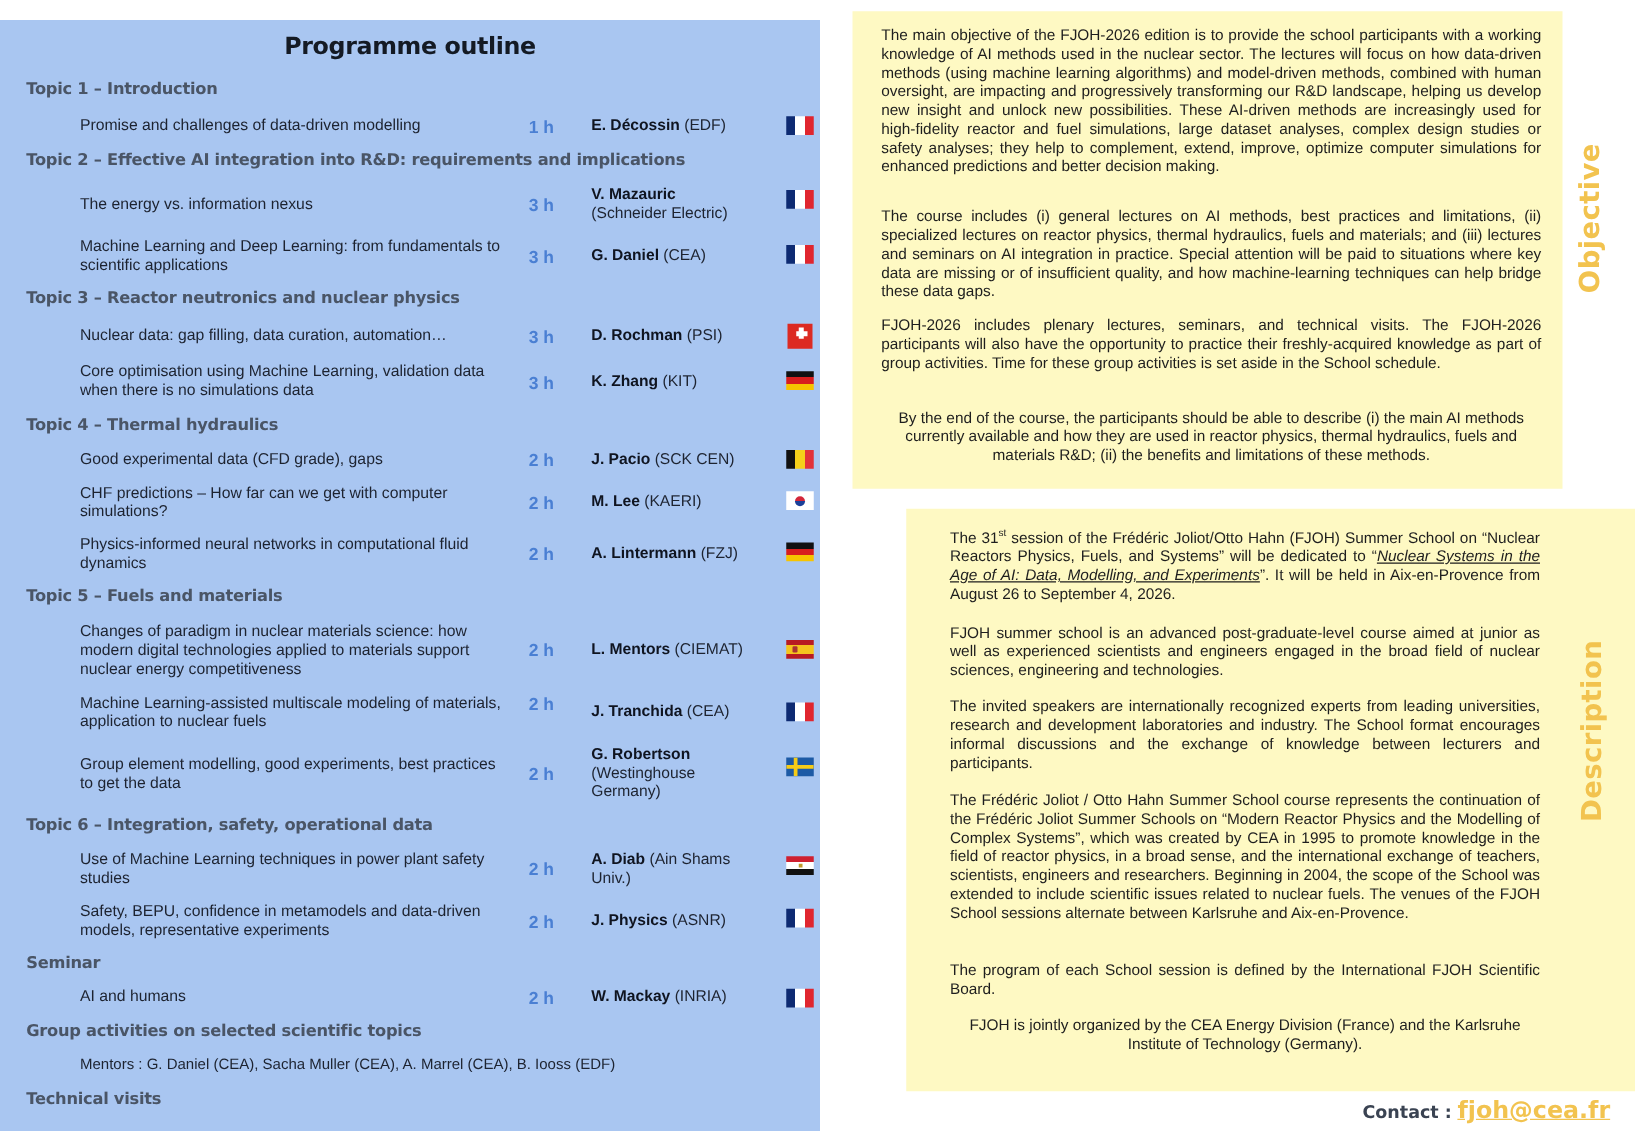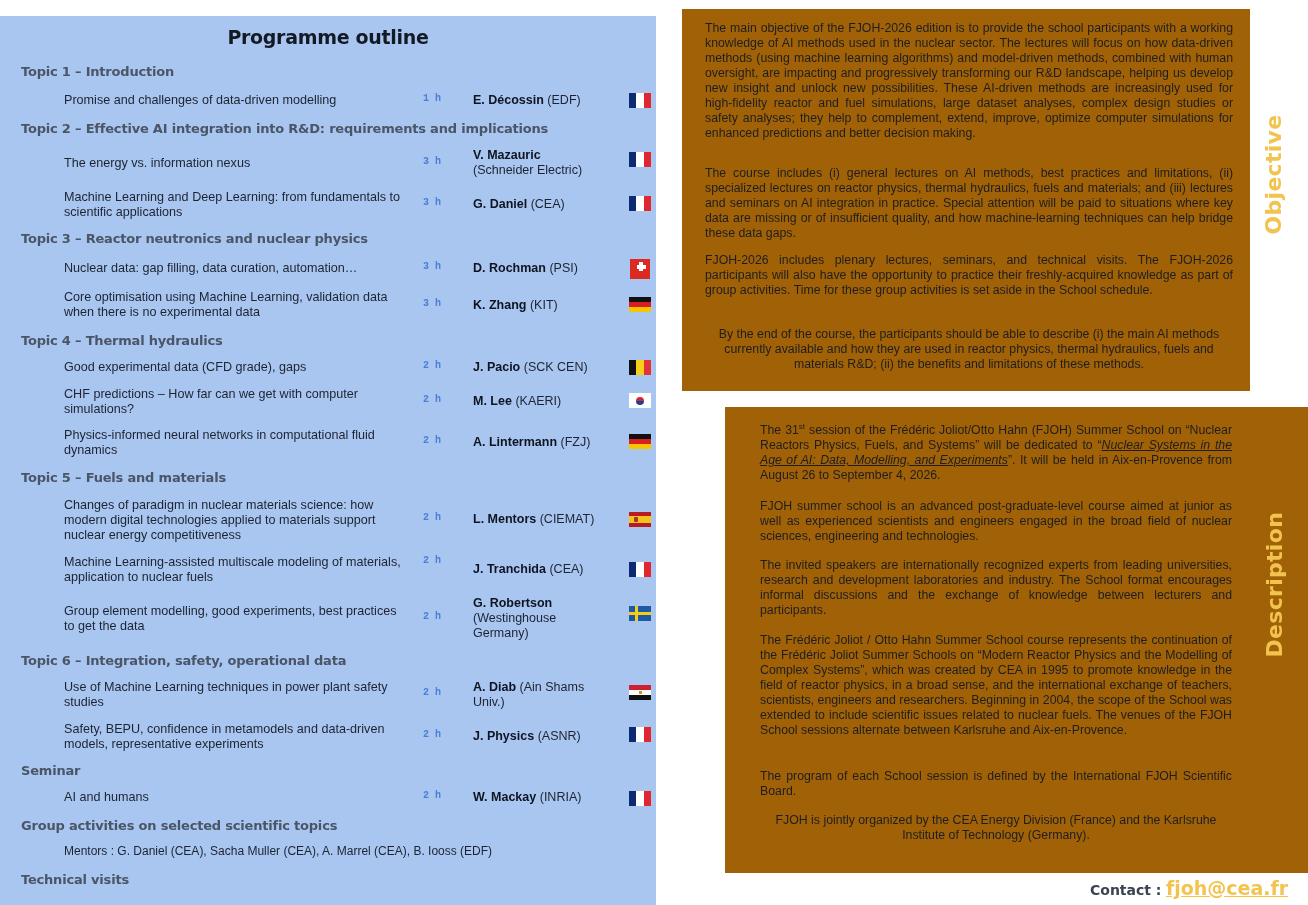--- a/index.html
+++ b/index.html
@@ -5,21 +5,21 @@
   * { box-sizing: border-box; margin: 0; padding: 0; }
   html, body { width: 1308px; height: 905px; background: #ffffff; overflow: hidden; }
   body { position: relative; font-family: "Liberation Sans", "DejaVu Sans", sans-serif; color: #1b1b1b; }
 
   
   .left { position: absolute; left: 0; top: 16px; width: 656px; height: 905px; background: #a9c6f1; }
   .title { position: absolute; left: 0; top: 10px; width: 656px; text-align: center; font-weight: 700; font-size: 19px; color: #141a24; font-family: "DejaVu Sans", sans-serif; letter-spacing: -0.3px; }
   .topic { position: absolute; left: 21px; font-weight: 700; font-size: 13px; color: #4a5566; font-family: "DejaVu Sans", sans-serif; letter-spacing: -0.2px; white-space: nowrap; }
   .row { position: absolute; left: 0; width: 656px; }
   .row .lt { position: absolute; left: 64px; width: 340px; font-size: 12.6px; line-height: 15px; color: #1d2330; }
-  .row .dur { position: absolute; left: 423px; width: 30px; font-size: 10px; font-weight: 700; color: #4a7fd3; font-family: Liberation Mono, monospace; }
+  .row .dur { position: absolute; left: 423px; width: 30px; font-size: 14px; font-weight: 700; color: #4a7fd3; }
   .row .spk { position: absolute; left: 473px; width: 150px; font-size: 12.5px; line-height: 15px; color: #1d2330; }
   .row .spk b { font-weight: 700; color: #0f1420; }
   .flag { position: absolute; left: 629px; width: 22px; height: 15px; overflow: hidden; }
   .mentors { position: absolute; left: 64px; font-size: 12px; color: #1d2330; white-space: nowrap; }
 
   
   .f-fr { background: linear-gradient(to right, #0d2a72 0 33.3%, #ffffff 33.3% 66.6%, #e0262f 66.6% 100%); }
   .f-de { background: linear-gradient(to bottom, #111 0 33.3%, #d81e1e 33.3% 66.6%, #f6c400 66.6% 100%); }
   .f-be { background: linear-gradient(to right, #111 0 33.3%, #f5cf1a 33.3% 66.6%, #e2323a 66.6% 100%); }
   .f-ch { background: #dc2a22; }
@@ -29,21 +29,21 @@
   .f-kr::before { content: ""; position: absolute; left: 7px; top: 3.5px; width: 8px; height: 8px; border-radius: 50%; background: linear-gradient(to bottom, #d3263a 50%, #1a3f99 50%); }
   .f-es { background: linear-gradient(to bottom, #b81b22 0 25%, #f4c41e 25% 75%, #b81b22 75% 100%); }
   .f-es::before { content: ""; position: absolute; left: 5px; top: 5px; width: 4px; height: 5px; background: #a33; border-radius: 1px; }
   .f-se { background: #1d5aa5; }
   .f-se::before { content: ""; position: absolute; left: 6px; top: 0; width: 3px; height: 15px; background: #f6cc17; }
   .f-se::after { content: ""; position: absolute; left: 0; top: 6px; width: 22px; height: 3px; background: #f6cc17; }
   .f-eg { background: linear-gradient(to bottom, #cf2030 0 33.3%, #ffffff 33.3% 66.6%, #111 66.6% 100%); }
   .f-eg::before { content: ""; position: absolute; left: 9.5px; top: 6px; width: 3px; height: 3px; background: #c09a2a; }
 
   
-  .box { position: absolute; background: #a16207; }
+  .box { position: absolute; background: #fef9c3; }
   .obj { left: 682px; top: 9px; width: 568px; height: 382px; }
   .desc { left: 725px; top: 407px; width: 583px; height: 466px; }
   .para { position: absolute; font-size: 12.3px; line-height: 15px; color: #1e1e1e; text-align: justify; }
   .obj .para { left: 23px; width: 528px; }
   .desc .para { left: 35px; width: 472px; }
   .para.left-al { text-align: center; }
   .para i { font-style: italic; text-decoration: underline; }
   .para sup { font-size: 8px; vertical-align: super; line-height: 0; }
 
   .vlabel { position: absolute; font-family: "DejaVu Sans", sans-serif; font-weight: 700; color: #f2c34f; font-size: 22px; transform: rotate(-90deg); transform-origin: center center; white-space: nowrap; letter-spacing: 0.3px; }
@@ -81,21 +81,21 @@
   </div>
 
   <div class="topic" style="top:215px">Topic 3 – Reactor neutronics and nuclear physics</div>
   <div class="row" style="top:245px">
     <div class="lt">Nuclear data: gap filling, data curation, automation…</div>
     <div class="dur">3 h</div>
     <div class="spk"><b>D. Rochman</b> <span>(PSI)</span></div>
     <div class="flag f-ch" style="top:-2px;width:20px;height:20px;left:630px"></div>
   </div>
   <div class="row" style="top:274px">
-    <div class="lt">Core optimisation using Machine Learning, validation data when there is no experimental data</div>
+    <div class="lt">Core optimisation using Machine Learning, validation data when there is no simulations data</div>
     <div class="dur" style="top:8px">3 h</div>
     <div class="spk" style="top:8px"><b>K. Zhang</b> <span>(KIT)</span></div>
     <div class="flag f-de" style="top:7px"></div>
   </div>
 
   <div class="topic" style="top:317px">Topic 4 – Thermal hydraulics</div>
   <div class="row" style="top:344px">
     <div class="lt">Good experimental data (CFD grade), gaps</div>
     <div class="dur">2 h</div>
     <div class="spk"><b>J. Pacio</b> <span>(SCK CEN)</span></div>

